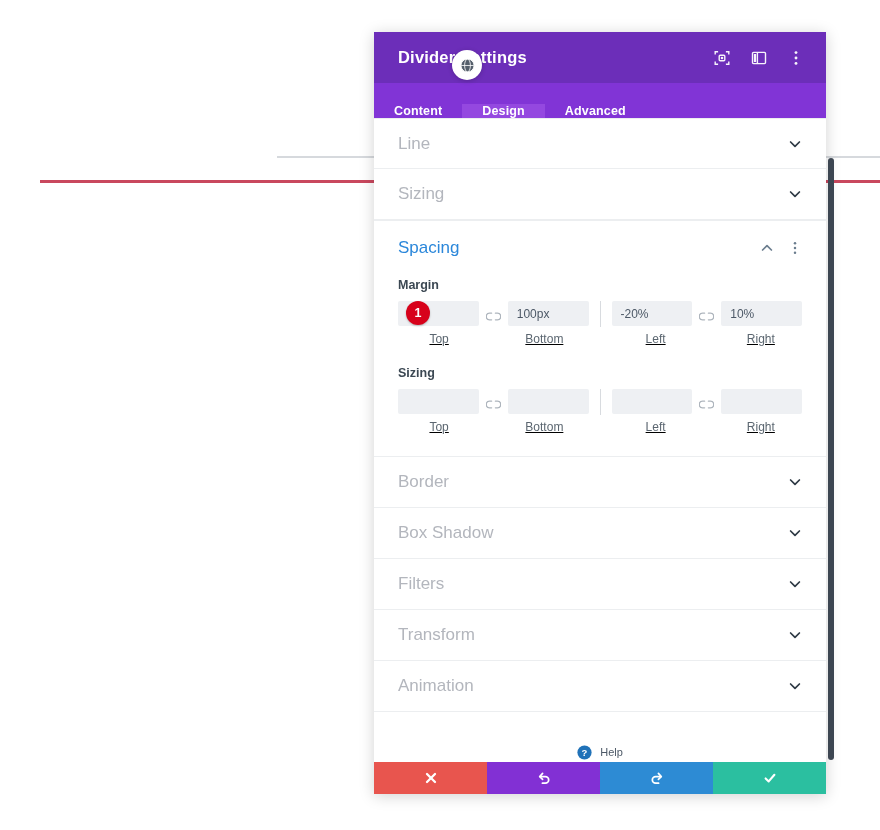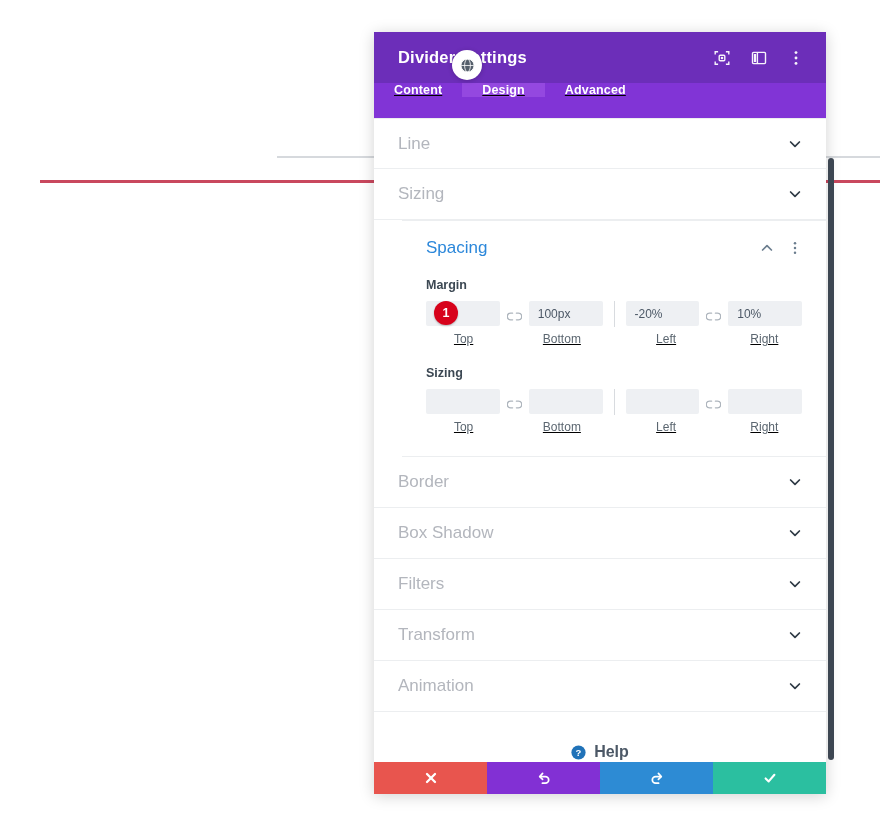--- a/index.html
+++ b/index.html
@@ -50,23 +50,22 @@
     letter-spacing: .2px;
     flex: 1 1 auto;
   }
   .header-icons { display: flex; align-items: center; gap: 21px; }
   .hicon { width: 16px; height: 16px; opacity: .95; cursor: pointer; display: block; }
 
   
   .tab-bar {
     height: 35px; flex: 0 0 35px;
     background: #8134d6;
-    display: flex; align-items: flex-start;
+    display: flex; align-items: flex-end;
     position: relative;
-    text-decoration: underline;
   }
   .tab {
     display: flex; align-items: center; justify-content: center;
     padding: 0 20px;
     color: #ffffff; font-size: 12.5px; font-weight: bold;
     cursor: pointer; letter-spacing: .15px;
   }
   .tab.active { background: #9448e0; }
 
   
@@ -104,21 +103,21 @@
     font-size: 17px;
     color: #b3b6bd;
     font-weight: normal;
   }
   .toggle-row.open .toggle-title { color: #2b87da; }
   .chev { width: 14px; height: 14px; display: block; }
 
   .toggle-actions { display: flex; align-items: center; gap: 14px; }
 
   
-  .section-open { border-bottom: 1px solid #eceef0; margin-left: 28px; }
+  .section-open { border-bottom: 1px solid #eceef0; }
   .section-open .toggle-row { border-bottom: none; height: 54px; }
   .section-body { padding: 0 24px 22px 24px; }
 
   .field-label {
     font-size: 12.5px;
     color: #3c4853;
     font-weight: bold;
     margin: 4px 0 9px 0;
   }
   .label-pad { margin-top: 20px; }
@@ -176,21 +175,21 @@
   .margin-wrap { position: relative; }
 
   
   .help-row {
     display: flex; align-items: center; justify-content: center;
     gap: 8px;
     height: 62px;
     margin-top: 9px;
   }
   .help-ico { width: 15px; height: 15px; display: block; }
-  .help-text { font-size: 16px; color: #4c5866; font-weight: bold; }
+  .help-text { font-size: 11px; color: #4c5866; }
 
   
   .footer {
     flex: 0 0 32px; height: 32px;
     display: flex;
   }
   .fbtn {
     flex: 1 1 0;
     display: flex; align-items: center; justify-content: center;
     cursor: pointer;

